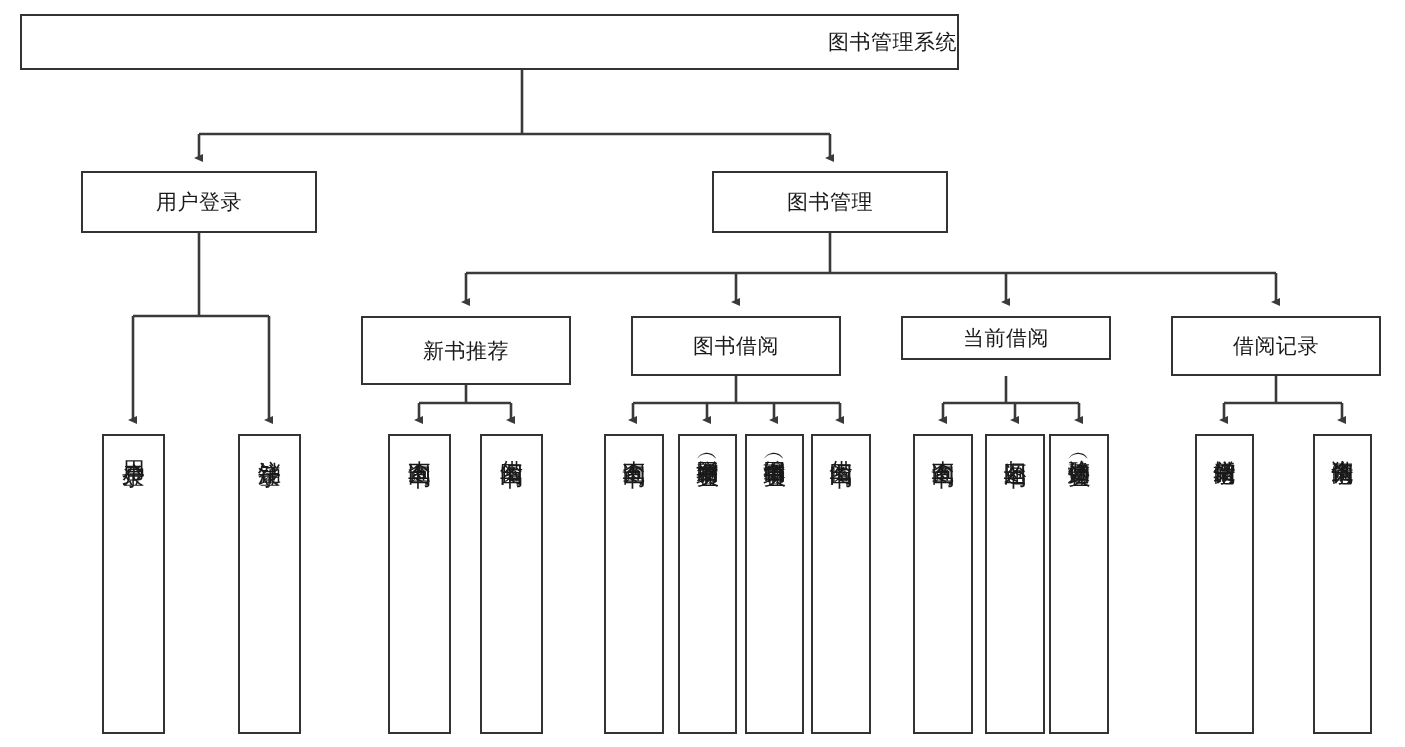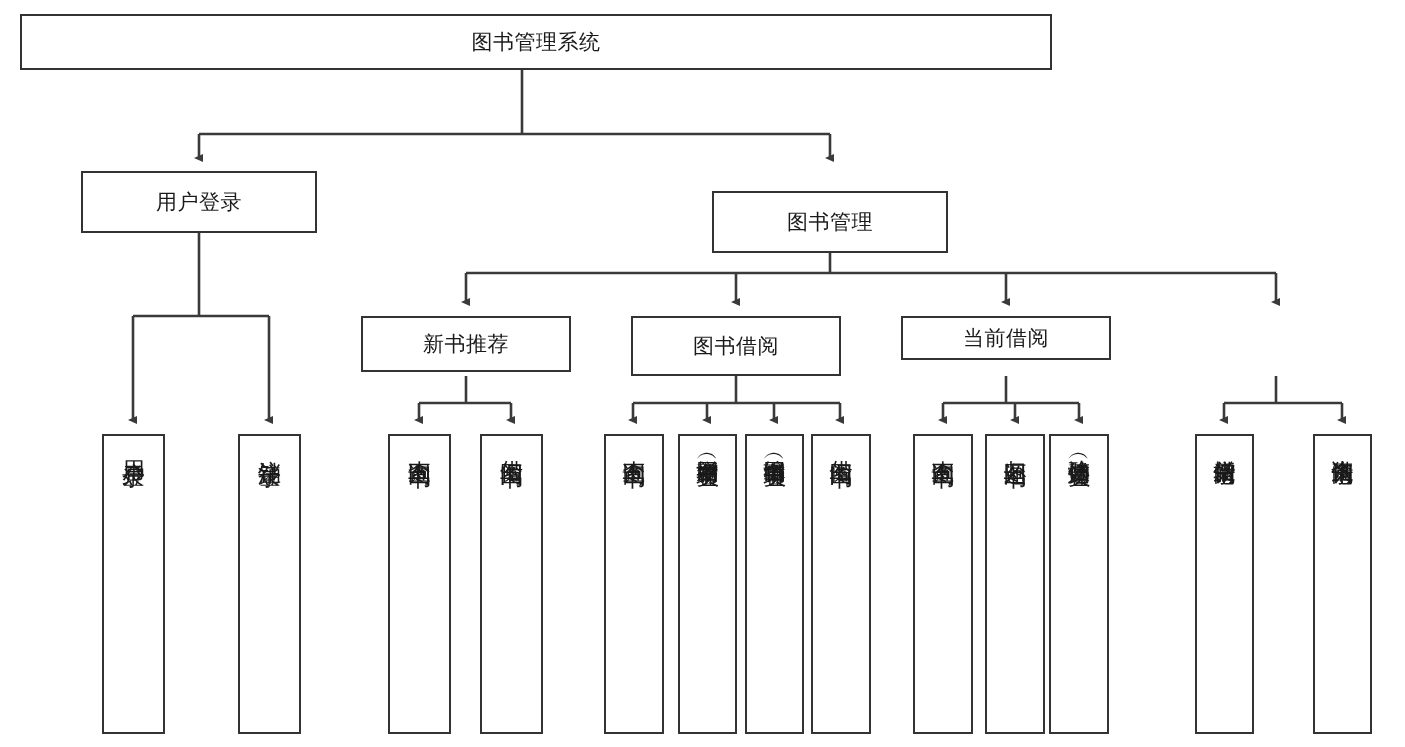--- a/index.html
+++ b/index.html
@@ -121,40 +121,43 @@
       <path d="M1015,403 L1015,420" marker-end="url(#arrow)"></path>
       <path d="M1079,403 L1079,420" marker-end="url(#arrow)"></path>
 
       <path d="M1276,376 L1276,403"></path>
       <path d="M1224,403 L1342,403"></path>
       <path d="M1224,403 L1224,420" marker-end="url(#arrow)"></path>
       <path d="M1342,403 L1342,420" marker-end="url(#arrow)"></path>
     </g>
   </svg>
 
-  <div class="node horiz" style="left:20px; top:14px; width:1032px; height:56px;">
+  <div class="node horiz" style="left:20px; top:14px; width:939px; height:56px;justify-content:flex-end;">
     <span class="lbl">图书管理系统</span>
   </div>
 
   <div class="node horiz" style="left:81px; top:171px; width:236px; height:62px;">
     <span class="lbl">用户登录</span>
   </div>
-  <div class="node horiz" style="left:712px; top:171px; width:236px; height:62px;margin-top:20px;">
+  <div class="node horiz" style="left:712px; top:171px; width:236px; height:62px;">
     <span class="lbl">图书管理</span>
   </div>
 
-  <div class="node horiz" style="left:361px; top:316px; width:210px; height:56px;justify-content:center;">
+  <div class="node horiz" style="left:361px; top:316px; width:210px; height:69px;justify-content:center;">
     <span class="lbl">新书推荐</span>
   </div>
   <div class="node horiz" style="left:631px; top:316px; width:210px; height:60px;">
     <span class="lbl">图书借阅</span>
   </div>
   <div class="node horiz" style="left:901px; top:316px; width:210px; height:44px;">
     <span class="lbl">当前借阅</span>
   </div>
+  <div class="node horiz" style="left:1171px; top:316px; width:210px; height:60px;">
+    <span class="lbl">借阅记录</span>
+  </div>
 
   <div class="node vert" style="left:102px; top:434px; width:63px; height:300px;">
     <span class="lbl">用户登录</span>
   </div>
   <div class="node vert" style="left:238px; top:434px; width:63px; height:300px;">
     <span class="lbl">注销登录</span>
   </div>
 
   <div class="node vert" style="left:388px; top:434px; width:63px; height:300px;">
     <span class="lbl">查询图书</span>

